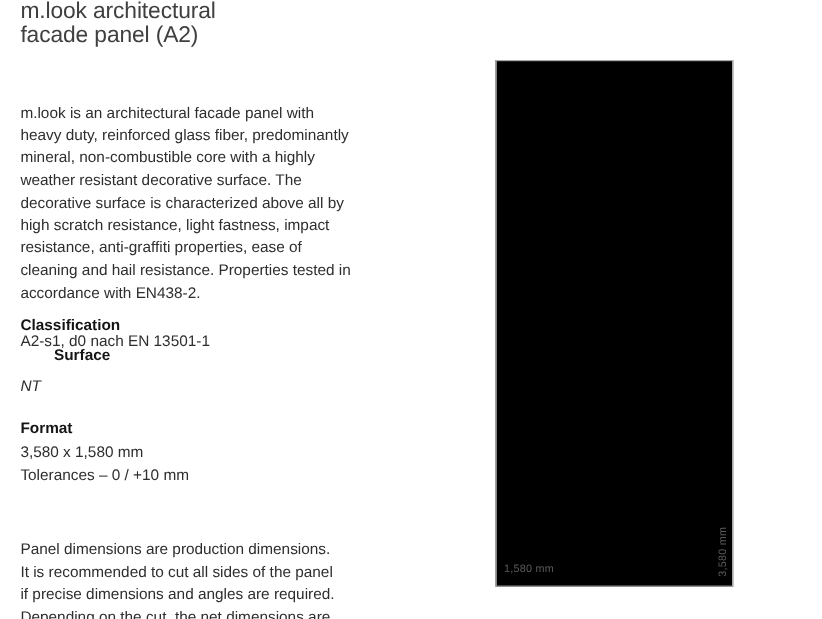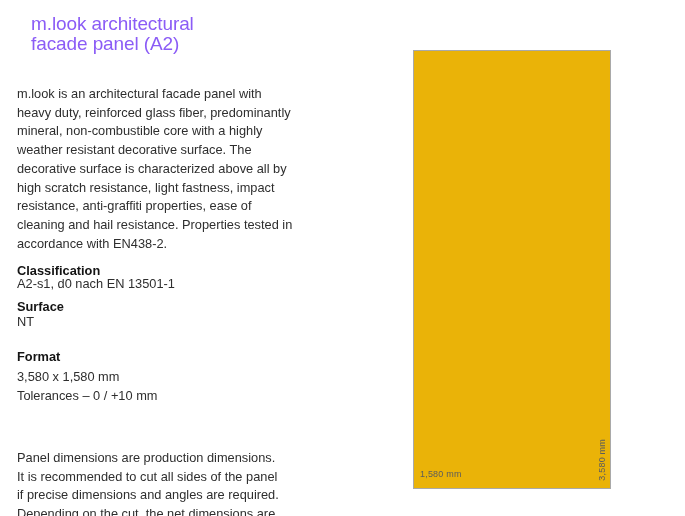--- a/index.html
+++ b/index.html
@@ -5,24 +5,24 @@
   html, body { margin: 0; padding: 0; }
   body {
     width: 685px; height: 516px;
     background: #ffffff;
     font-family: "Liberation Sans", sans-serif;
     position: relative; overflow: hidden;
     color: #2e2e2e;
   }
   .title {
     position: absolute; left: 17px; top: 0px;
-    margin: 14px;
+    margin: 0;
     font-size: 19px; line-height: 19.5px;
     font-weight: 500; letter-spacing: -0.1px;
-    color: #8b5cf6;
+    color: #404040;
     white-space: pre-line;
   }
   .body-text {
     font-size: 12.8px; line-height: 18.7px;
     white-space: pre-line;
     color: #2e2e2e;
     margin-top: 30px;
   }
   .intro { position: absolute; left: 17px; top: 55px; width: 370px; }
   .note  { position: absolute; left: 17px; top: 419px; width: 370px; }
@@ -30,30 +30,30 @@
     position: absolute; left: 17px;
     font-size: 12.8px; font-weight: 700; color: #141414;
   }
   .sec-value {
     position: absolute; left: 17px;
     font-size: 12.8px; line-height: 18.7px;
     white-space: pre-line; color: #2e2e2e;
   }
   .pos-h1 { top: 239px; margin-top: 24px; }
   .pos-v1 { top: 275px; }
-  .pos-h2 { top: 299px; }
-  .pos-v2 { top: 313px; }
+  .pos-h2 { top: 288px; margin-left: 28px; }
+  .pos-v2 { top: 313px; font-style: italic; }
   .pos-h3 { top: 349px; }
   .pos-v3 { top: 368px; }
   .panel {
     position: absolute; left: 413px; top: 50px;
     width: 198px; height: 439px;
     border: 1px solid #a9a9a9;
     box-sizing: border-box;
-    background: #eab308;
+    background: #000000;
   }
   .dim-w {
     position: absolute; left: 6px; bottom: 9px;
     font-size: 9px; letter-spacing: 0.2px; color: #5c5c5c;
   }
   .dim-h {
     position: absolute; right: 3px; bottom: 7px;
     font-size: 9px; letter-spacing: 0.2px; color: #5c5c5c;
     writing-mode: vertical-rl;
     transform: rotate(180deg);

